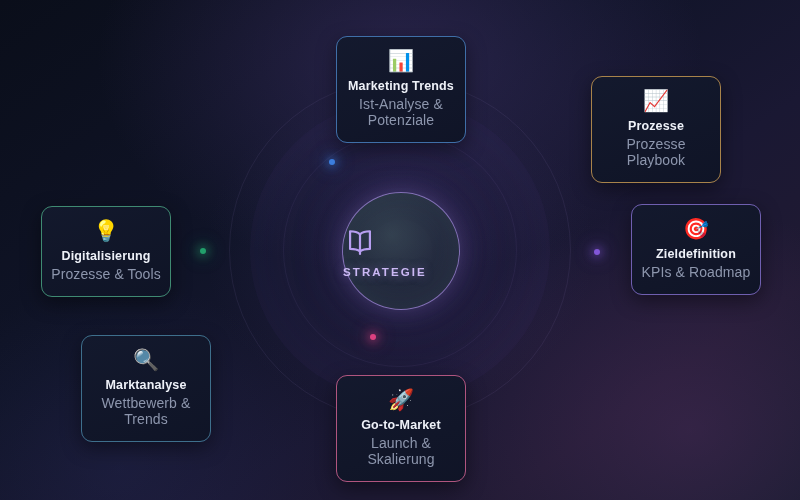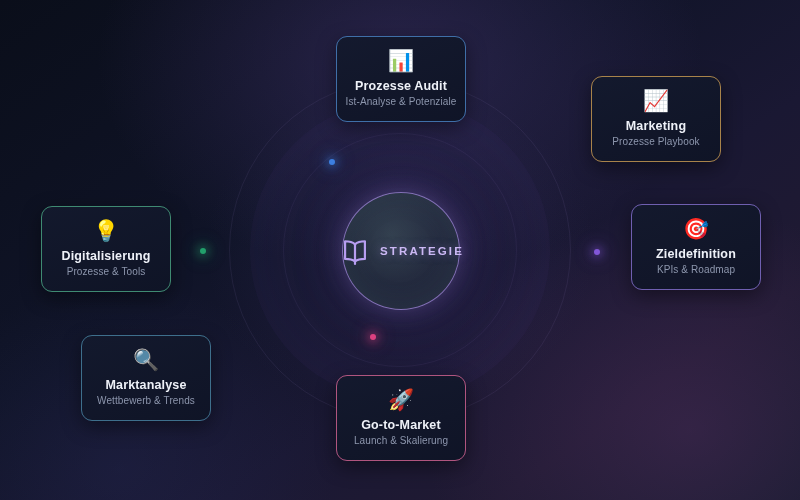--- a/index.html
+++ b/index.html
@@ -55,22 +55,22 @@
     margin-top: -58px;
     border-radius: 50%;
     border: 1.6px solid rgba(168, 140, 228, 0.72);
     background:
       radial-gradient(circle at 42% 36%, rgba(66, 92, 92, 0.55) 0%, rgba(42, 58, 66, 0.50) 48%, rgba(34, 40, 58, 0.62) 100%);
     box-shadow:
       0 0 26px rgba(140, 110, 210, 0.30),
       0 0 60px rgba(120, 90, 190, 0.16),
       inset 0 0 26px rgba(80, 120, 115, 0.18);
     display: flex;
-    flex-direction: row;
-    align-items: center;
+    flex-direction: column;
+    align-items: flex-start;
     justify-content: center;
     gap: 8px;
   }
   .hub-icon { line-height: 0; }
   .hub-label {
     color: #cbb8f4;
     font-size: 11.5px;
     font-weight: bold;
     letter-spacing: 2.1px;
     text-shadow: 0 0 10px rgba(170, 140, 235, 0.5);
@@ -97,21 +97,21 @@
     display: block;
     color: #eef1f8;
     font-size: 12.5px;
     font-weight: bold;
     letter-spacing: 0.15px;
     margin-bottom: 3px;
   }
   .card-sub {
     display: block;
     color: #8d96ad;
-    font-size: 10px;
+    font-size: 14px;
     letter-spacing: 0.1px;
   }
 
   
   .dot {
     position: absolute;
     width: 6px;
     height: 6px;
     border-radius: 50%;
     margin-left: -3px;
@@ -130,26 +130,26 @@
   <div id="particle-layer">
       <div class="dot" style="left: 332px; top: 162px; background: rgb(61, 127, 224); box-shadow: rgba(61, 127, 224, 0.4) 0px 0px 9px 3px, rgba(61, 127, 224, 0.15) 0px 0px 18px 6px;"></div>
       <div class="dot" style="left: 203px; top: 251px; background: rgb(34, 160, 107); box-shadow: rgba(34, 160, 107, 0.4) 0px 0px 9px 3px, rgba(34, 160, 107, 0.15) 0px 0px 18px 6px;"></div>
       <div class="dot" style="left: 597px; top: 252px; background: rgb(130, 87, 216); box-shadow: rgba(130, 87, 216, 0.4) 0px 0px 9px 3px, rgba(130, 87, 216, 0.15) 0px 0px 18px 6px;"></div>
       <div class="dot" style="left: 373px; top: 337px; background: rgb(224, 65, 127); box-shadow: rgba(224, 65, 127, 0.4) 0px 0px 9px 3px, rgba(224, 65, 127, 0.15) 0px 0px 18px 6px;"></div>
     </div>
 
   <div id="node-layer">
       <div class="card" style="left: 336px; top: 36px; border: 1px solid rgb(63, 111, 168);">
         <span class="card-icon">📊</span>
-        <span class="card-title">Prozesse Audit</span>
+        <span class="card-title">Marketing Trends</span>
         <span class="card-sub">Ist-Analyse &amp; Potenziale</span>
       </div>
       <div class="card" style="left: 591px; top: 76px; border: 1px solid rgb(168, 131, 74);">
         <span class="card-icon">📈</span>
-        <span class="card-title">Marketing</span>
+        <span class="card-title">Prozesse</span>
         <span class="card-sub">Prozesse Playbook</span>
       </div>
       <div class="card" style="left: 631px; top: 204px; border: 1px solid rgb(111, 95, 176);">
         <span class="card-icon">🎯</span>
         <span class="card-title">Zieldefinition</span>
         <span class="card-sub">KPIs &amp; Roadmap</span>
       </div>
       <div class="card" style="left: 336px; top: 375px; border: 1px solid rgb(176, 85, 127);">
         <span class="card-icon">🚀</span>
         <span class="card-title">Go-to-Market</span>

